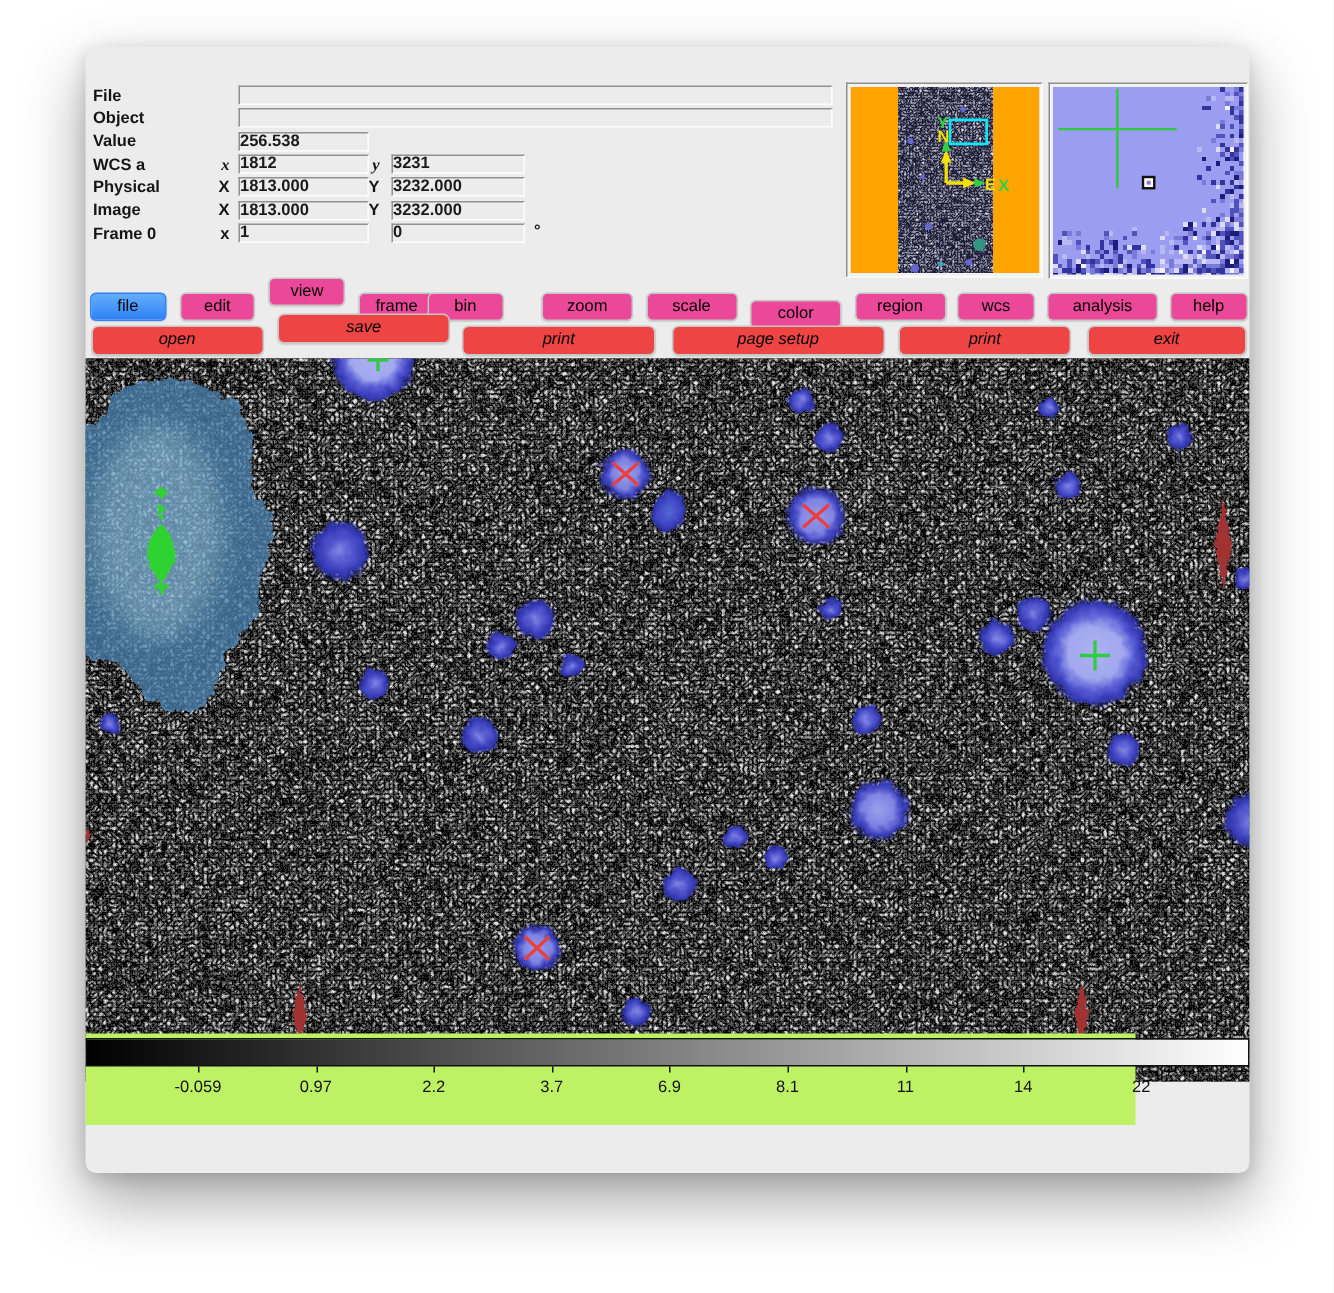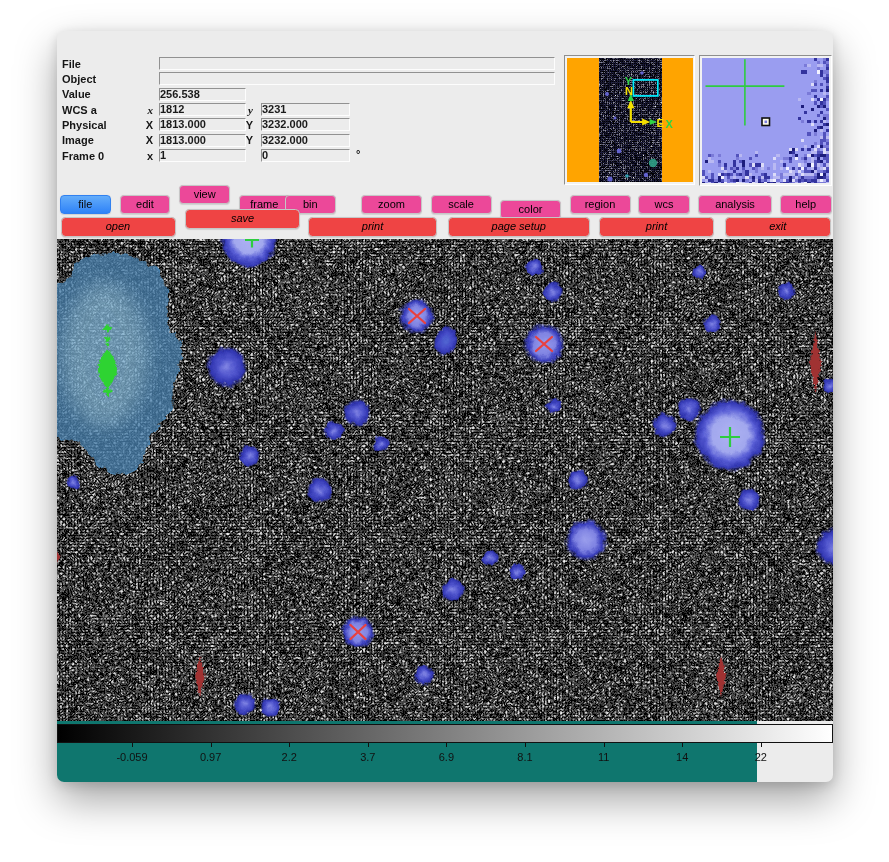--- a/index.html
+++ b/index.html
@@ -32,21 +32,21 @@
   padding:2px;}
 
 .btn{position:absolute;height:17px;background:#ec4899;border:1px solid #c6c6c6;
   border-radius:4px;font-size:11px;color:#000;text-align:center;line-height:16px;
   box-shadow:0 0.5px 1px rgba(0,0,0,.12);}
 .btn.sel{background:linear-gradient(#64adfa,#2e82f8);color:#0a0a0a;border-color:#3181f0;}
 .btn2{position:absolute;height:18px;background:#ef4444;border:1px solid #c6c6c6;
   border-radius:4.5px;font-size:11px;color:#000;text-align:center;line-height:17px;
   box-shadow:0 0.5px 1px rgba(0,0,0,.12);font-style:italic;}
 
-.cbwrap{position:absolute;left:0;top:690px;width:700px;height:61px;background:#0f766e;}
+.cbwrap{position:absolute;left:0;top:658px;width:700px;height:61px;background:#bef264;}
 .cbar{position:absolute;left:0px;top:3px;width:774px;height:17px;
   border:1px solid #111;background:linear-gradient(90deg,#000,#fff);}
 .tick{position:absolute;top:22px;width:1px;height:4px;background:#111;}
 .cbl{position:absolute;top:30px;width:60px;margin-left:-30px;text-align:center;
   font-size:11px;color:#111;}
 </style>
 </head>
 <body>
 <div class="window">
 

